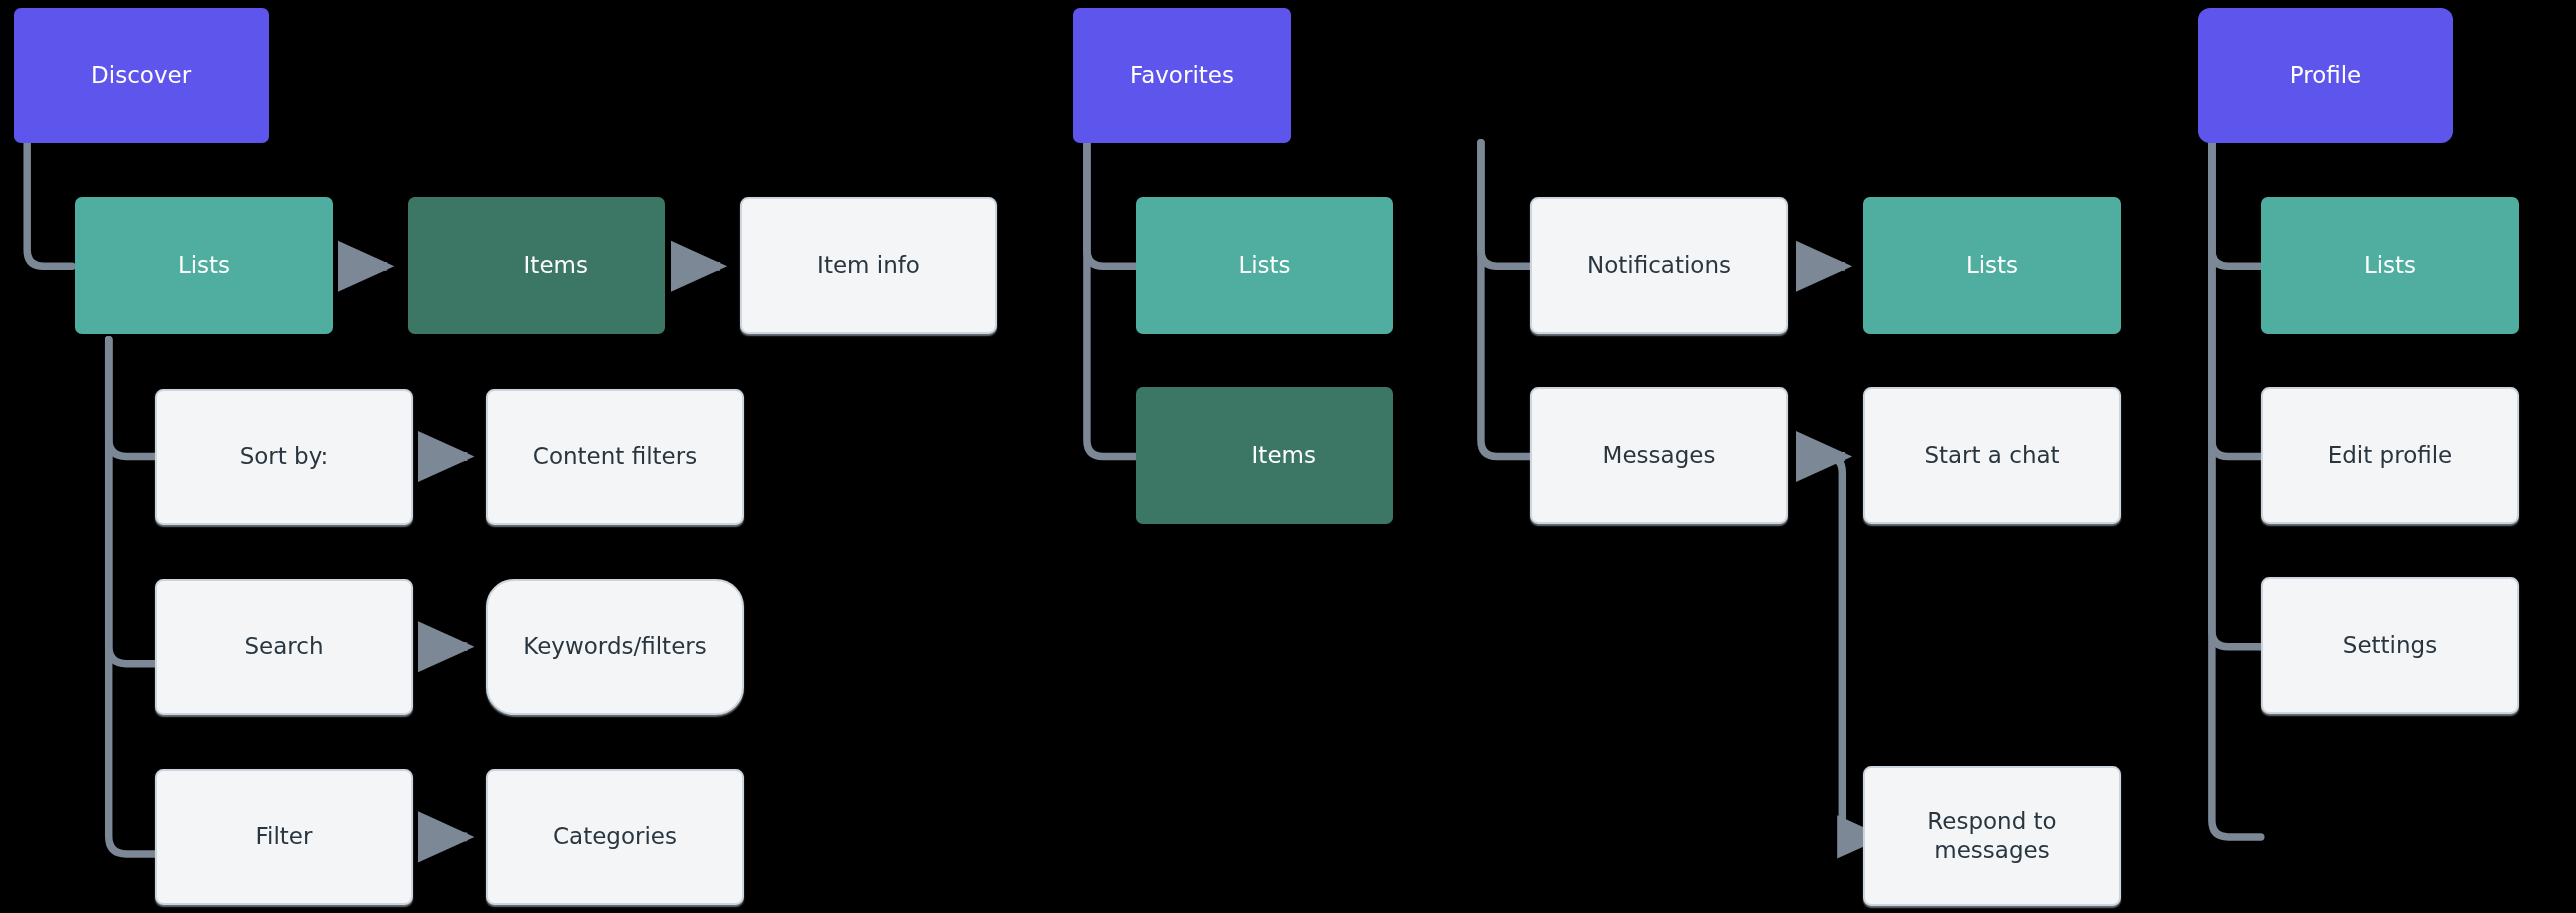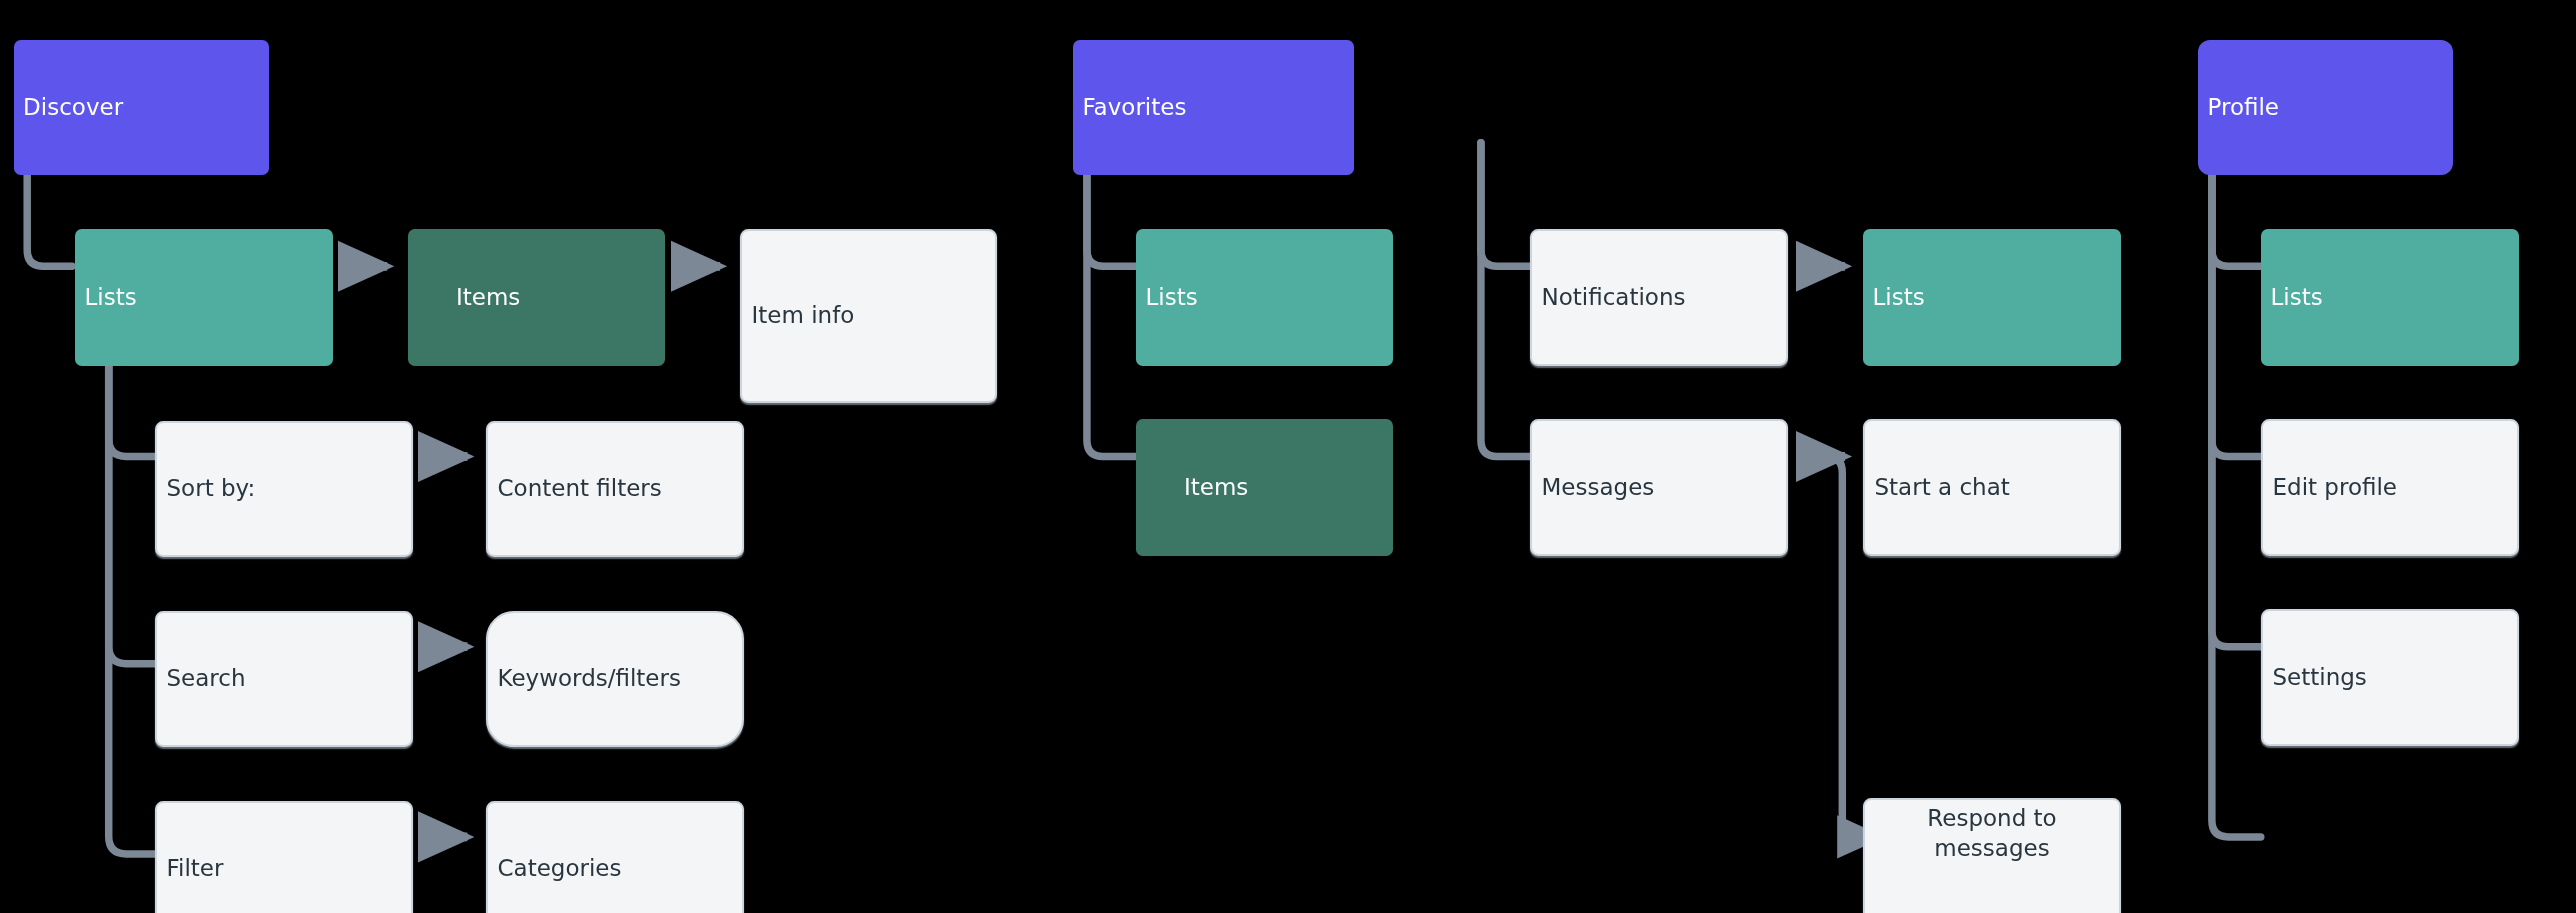--- a/index.html
+++ b/index.html
@@ -5,22 +5,22 @@
   html,body{margin:0;padding:0;background:#000;}
   body{
     width:2576px;height:913px;position:relative;overflow:hidden;
     font-family:"DejaVu Sans","Liberation Sans",sans-serif;
     background:#000000;
   }
   #canvas{position:absolute;inset:0;width:2576px;height:913px;}
   svg.wires{position:absolute;left:0;top:0;width:2576px;height:913px;pointer-events:none;}
   .node{
     position:absolute;box-sizing:border-box;
-    display:flex;align-items:center;text-align:center;
-    border-radius:6.8px;line-height:1.28;padding:4.1px 9.5px;margin-top:32px;
+    display:flex;align-items:center;justify-content:center;text-align:center;
+    border-radius:6.8px;line-height:1.28;padding:4.1px 9.5px;
   }
   .node span{display:block;}
   .node.purple{background:#5e56ec;color:#ffffff;font-size:23px;}
   .node.teal{background:#4fae9f;color:#ffffff;font-size:23px;}
   .node.dteal{background:#3c7665;color:#ffffff;font-size:23px;padding-left:48px;}
   .node.white{
     background:#f3f5f6;color:#29353f;font-size:23px;
     border:2px solid #ccd5dd;border-radius:8.2px;
     box-shadow:0 1.4px 1.4px rgba(190,200,210,.55);
   }
@@ -73,21 +73,21 @@
   </div>
 
   <div class="node teal" style="left:75px;top:197px;width:258px;height:137px;">
     <span>Lists</span>
   </div>
 
   <div class="node dteal" style="left:408px;top:197px;width:257px;height:137px;">
     <span>Items</span>
   </div>
 
-  <div class="node white" style="left:740px;top:197px;width:257px;height:174px;">
+  <div class="node white" style="left:740px;top:197px;width:257px;height:137px;">
     <span>Item info</span>
   </div>
 
   <div class="node white" style="left:155px;top:389px;width:258px;height:136px;">
     <span>Sort by:</span>
   </div>
 
   <div class="node white" style="left:486px;top:389px;width:258px;height:136px;">
     <span>Content filters</span>
   </div>
@@ -101,21 +101,21 @@
   </div>
 
   <div class="node white" style="left:155px;top:769px;width:258px;height:136px;">
     <span>Filter</span>
   </div>
 
   <div class="node white" style="left:486px;top:769px;width:258px;height:136px;">
     <span>Categories</span>
   </div>
 
-  <div class="node purple" style="left:1073px;top:8.2px;width:281px;height:135px;">
+  <div class="node purple" style="left:1073px;top:8.2px;width:218px;height:135px;">
     <span>Favorites</span>
   </div>
 
   <div class="node teal" style="left:1136px;top:197px;width:257px;height:137px;">
     <span>Lists</span>
   </div>
 
   <div class="node dteal" style="left:1136px;top:387px;width:257px;height:137px;">
     <span>Items</span>
   </div>

